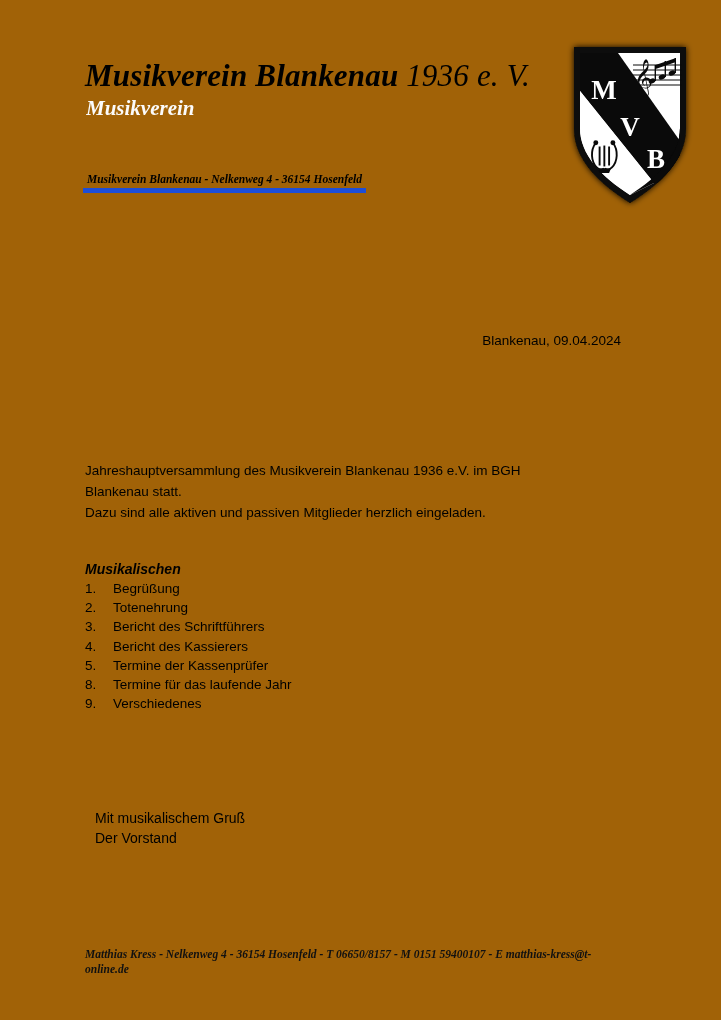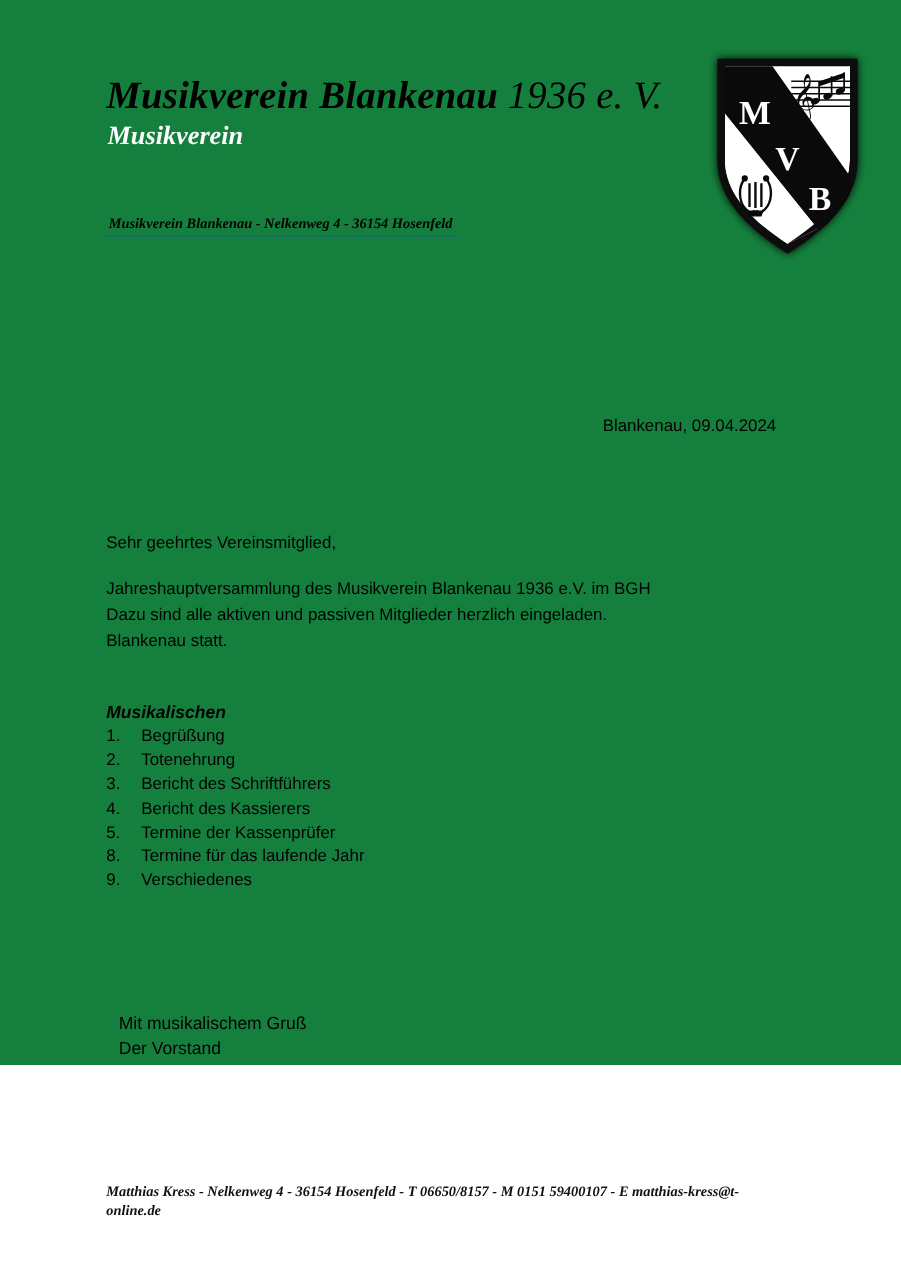--- a/index.html
+++ b/index.html
@@ -15,22 +15,22 @@
     font-family: "Liberation Sans", sans-serif;
     color: #000000;
     -webkit-font-smoothing: antialiased;
   }
 
   .page {
     position: absolute;
     left: 0;
     top: 0;
     width: 721px;
-    height: 852px;
-    background: #15803d;
+    height: 1020px;
+    background: #a16207;
   }
 
   
   .letterhead {
     position: absolute;
     left: 0;
     top: 0;
     width: 721px;
     height: 220px;
   }
@@ -73,21 +73,21 @@
   .return-address {
     position: absolute;
     left: 83px;
     top: 172px;
     font-family: "Liberation Serif", serif;
     font-style: italic;
     font-weight: bold;
     font-size: 11.5px;
     line-height: 14px;
     white-space: nowrap;
-    border-bottom: 1px solid #1d4ed8;
+    border-bottom: 5px solid #1d4ed8;
     padding: 0 4px 2px 4px;
   }
 
   
   .crest {
     position: absolute;
     left: 556px;
     top: 33px;
     width: 148px;
     height: 180px;
@@ -281,26 +281,25 @@
             <polygon points="99.6,32 120,25 120,29 99.6,36"></polygon>
           </g>
         </g>
       </svg>
     </div>
   </div>
 
   <div class="date-line">Blankenau, 09.04.2024</div>
 
 
-  <div class="salutation">Sehr geehrtes Vereinsmitglied,</div>
 
   <div class="para">
     <div>Jahreshauptversammlung des Musikverein Blankenau 1936 e.V. im BGH</div>
+    <div>Blankenau statt.</div>
     <div>Dazu sind alle aktiven und passiven Mitglieder herzlich eingeladen.</div>
-    <div>Blankenau statt.</div>
   </div>
 
   <div class="agenda-heading">Musikalischen</div>
 
   <ol class="agenda-list">
     <li><span class="num">1.</span><span>Begrüßung</span></li>
     <li><span class="num">2.</span><span>Totenehrung</span></li>
     <li><span class="num">3.</span><span>Bericht des Schriftführers</span></li>
     <li><span class="num">4.</span><span>Bericht des Kassierers</span></li>
     <li><span class="num">5.</span><span>Termine der Kassenprüfer</span></li>

